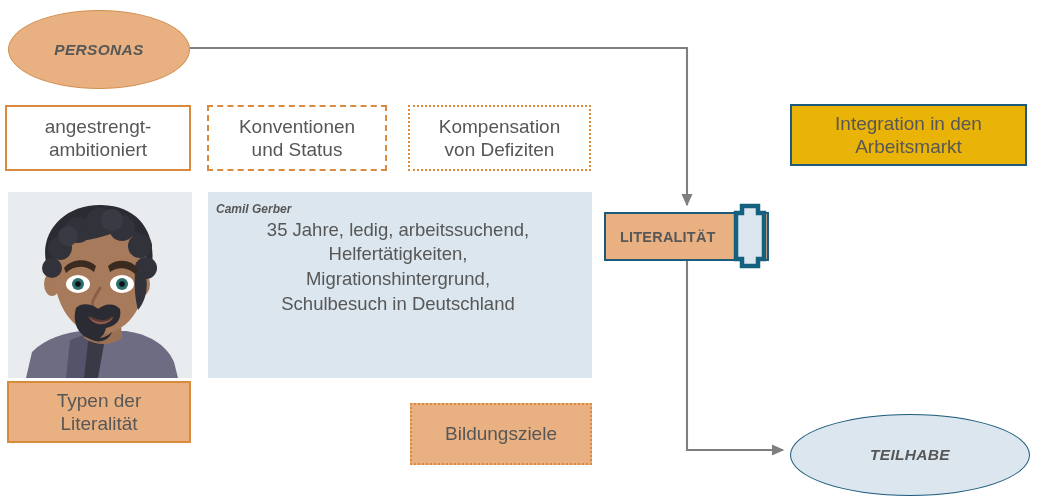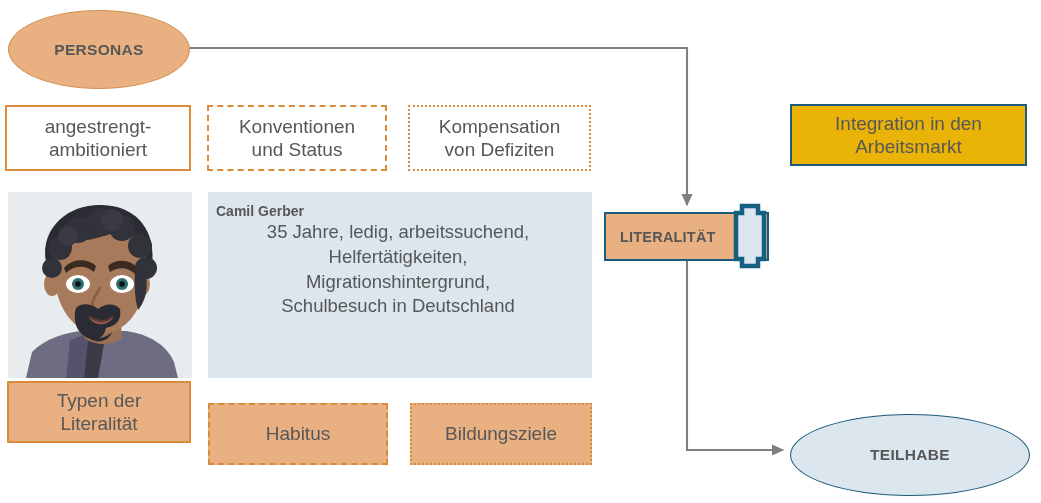--- a/index.html
+++ b/index.html
@@ -36,20 +36,21 @@
     display: flex;
     align-items: center;
     justify-content: center;
     text-align: center;
     color: #575757;
   }
 
   
   .ellipse {
     border-radius: 50%;
+    font-style: italic;
   }
   .ellipse-personas {
     left: 8px;
     top: 10px;
     width: 182px;
     height: 79px;
     background: #e9b182;
     border: 1.6px solid #d2904f;
     font-size: 15.5px;
     font-weight: bold;
@@ -144,24 +145,25 @@
     position: absolute;
     left: 208px;
     top: 192px;
     width: 384px;
     height: 186px;
     background: #dbe6ee;
     box-sizing: border-box;
     padding: 10px 12px 0 8px;
   }
   .persona-name {
-    font-size: 14px;
+    font-size: 12px;
     font-weight: bold;
     color: #575757;
     line-height: 1.32;
+    font-style: italic;
   }
   .persona-desc {
     font-size: 18.5px;
     color: #575757;
     line-height: 1.33;
     white-space: pre-line;
     text-align: center;
   }
 </style>
 </head>
@@ -283,23 +285,20 @@
     <path d="M9,3 L25,3 L25,10 L31,10 L31,56 L25,56 L25,63 L9,63 L9,56 L3,56 L3,10 L9,10 Z" fill="#dbe6ee" stroke="#15607f" stroke-width="4.5" stroke-linejoin="miter"></path>
   </svg>
 
   <div class="node attr-box attr-bottom b-solid box-typ">
     <span>
       <span>Typen der</span><br>
       <span>Literalität</span>
     </span>
   </div>
 
-  <div class="node attr-box attr-bottom b-dashed box-hab">
-    <span>Habitus</span>
-  </div>
 
   <div class="node attr-box attr-bottom b-dotted box-bild">
     <span>Bildungsziele</span>
   </div>
 
   <div class="node ellipse ellipse-teilhabe">
     <span>TEILHABE</span>
   </div>
 
 </div>

